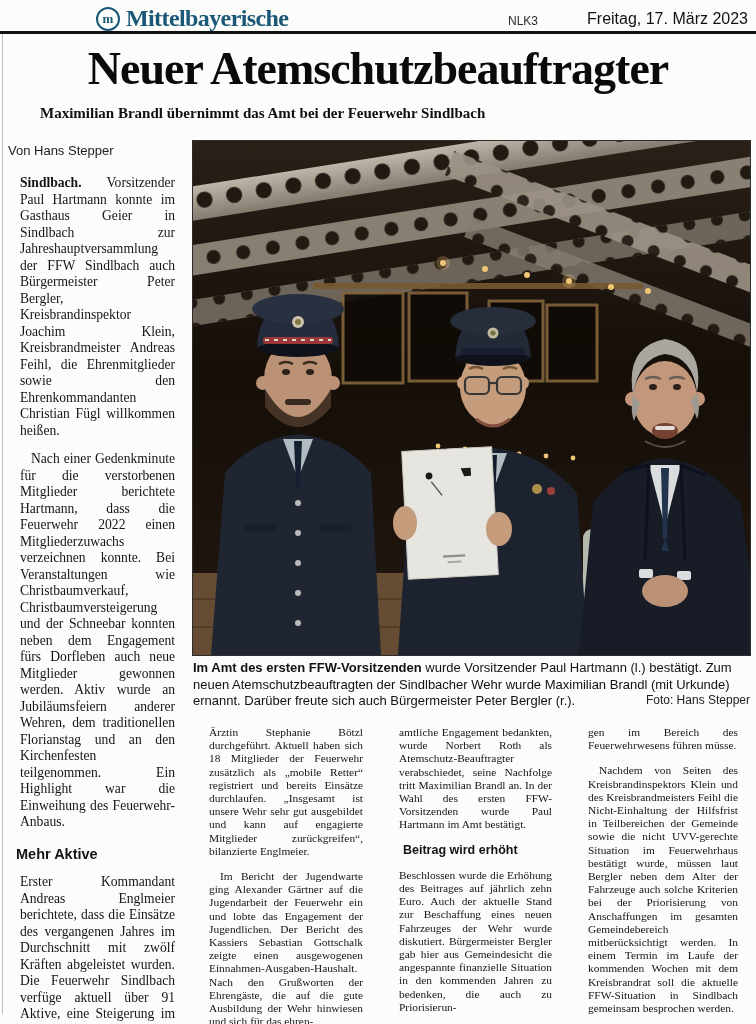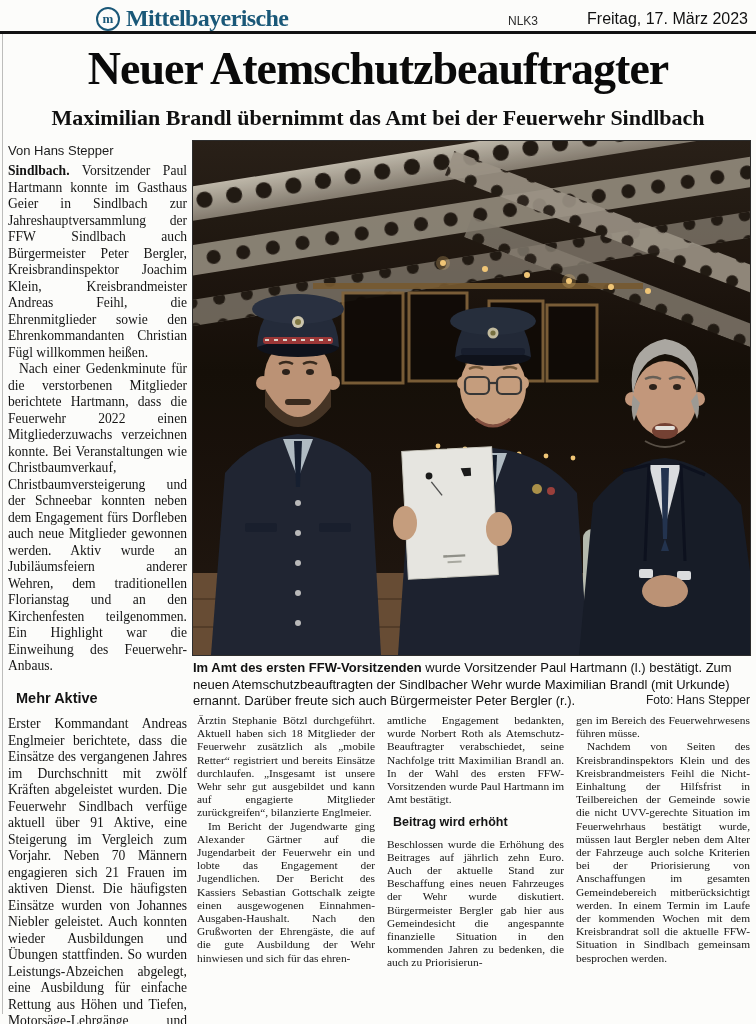--- a/index.html
+++ b/index.html
@@ -15,34 +15,34 @@
       font-family:"Liberation Serif",serif;}
   .brand-name{font-family:"Liberation Serif",serif;font-weight:700;font-size:24px;color:#1a5878;
       letter-spacing:-0.6px;text-align:center;}
   .page-code{position:absolute;left:500px;top:11px;font:12px "Liberation Sans",sans-serif;color:#2c2c2c;}
   .issue-date{position:absolute;right:0;top:7px;font:16px "Liberation Sans",sans-serif;color:#111;}
   .masthead-rule{position:absolute;left:0;right:0;top:31px;height:2.5px;background:#121212;}
 
   
   .headline{position:absolute;left:0;right:0;top:42px;margin:0;text-align:center;
       font-family:"Liberation Serif",serif;font-weight:700;font-size:46px;letter-spacing:-1px;color:#0a0a0a;}
-  .subheadline{position:absolute;left:0;right:0;top:105px;margin:0;text-align:center;
-      font-family:"Liberation Serif",serif;font-weight:700;font-size:22px;color:#101010;}
+  .subheadline{position:absolute;left:0;right:0;top:105px;margin:0;
+      font-family:"Liberation Serif",serif;font-weight:700;font-size:15px;color:#101010;padding-left:40px;}
   .byline{position:absolute;left:8px;top:143px;font:13px "Liberation Sans",sans-serif;color:#1c1c1c;}
 
   
   .col{position:absolute;text-align:justify;}
-  .col p{margin:0;}
+  .col p{margin:12px;}
   .col p.indent{text-indent:11px;}
   .col .crosshead{font-family:"Liberation Sans",sans-serif;font-weight:700;text-align:left;margin:0;}
   .col1{left:8px;top:163px;width:179px;font-size:13.6px;line-height:16.5px;}
   .col1 .crosshead{font-size:14.5px;margin:15px 8px 10px;}
   .lead-in{font-weight:700;}
   .colB{top:714px;width:178px;font-size:11.4px;line-height:13.2px;}
-  .colB .crosshead{font-size:12.5px;margin:10px 6px 8px;}
+  .colB .crosshead{font-size:12.5px;margin:10px 16px 8px;}
   .col2{left:197px;}
   .col3{left:387px;width:177px;}
   .col4{left:576px;width:174px;}
 
   
   .photo{position:absolute;left:193px;top:141px;width:557px;height:514px;margin:0;
       background:#17110d;outline:1px solid #2d2d2d;}
   .photo svg{display:block;width:557px;height:514px;}
 
   

